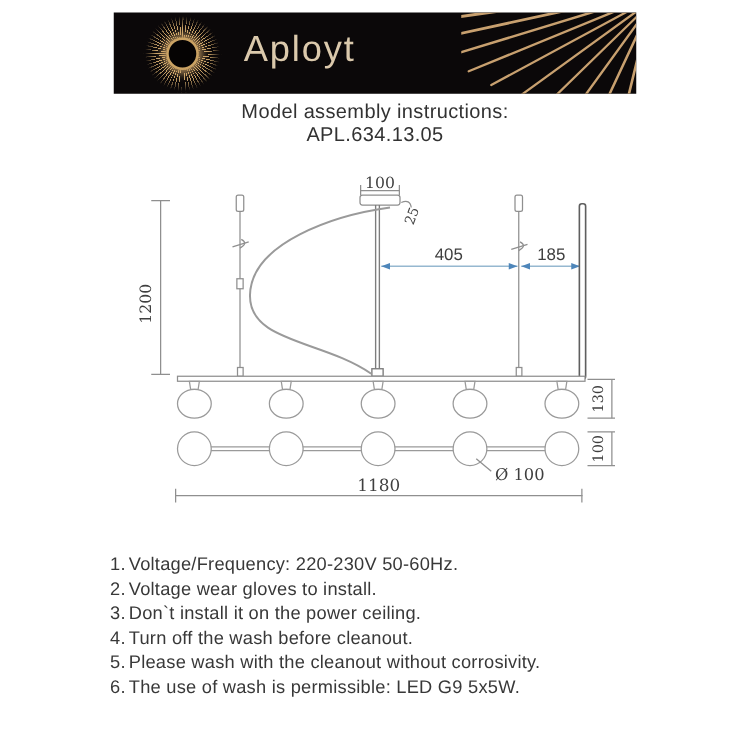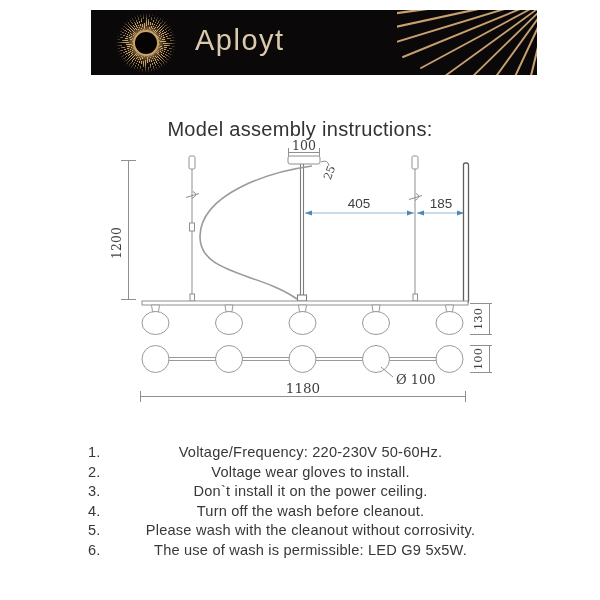--- a/index.html
+++ b/index.html
@@ -3,21 +3,21 @@
 <meta charset="utf-8">
 <style>
   html,body{margin:0;padding:0;}
   body{
     width:600px;height:600px;position:relative;background:#ffffff;
     font-family:"Liberation Sans",sans-serif;overflow:hidden;
   }
   
   .banner{
     position:absolute;left:91px;top:10px;width:418px;height:65px;
-    background:#0b0809;overflow:hidden;padding-left:28px;
+    background:#0b0809;overflow:hidden;
   }
   .sunburst-wrap{position:absolute;left:24px;top:2px;width:62px;height:62px;}
   .sunburst{
     position:absolute;inset:0;border-radius:50%;
     background:
       radial-gradient(circle, rgba(11,8,9,1) 0 11px, rgba(11,8,9,0) 15px 21px, rgba(11,8,9,0.55) 26px, rgba(11,8,9,1) 30px),
       repeating-conic-gradient(from 0deg, rgba(210,170,110,0.95) 0deg 1.7deg, rgba(11,8,9,0) 1.7deg 6deg);
   }
   .sunburst-core{
     position:absolute;left:18px;top:18px;width:26px;height:26px;border-radius:50%;
@@ -25,34 +25,34 @@
     box-shadow:0 0 7px 3px rgba(225,180,115,0.75);
   }
   .brand{
     position:absolute;left:104px;top:14px;
     color:#dbc9ac;font-size:29px;font-weight:300;letter-spacing:1.5px;
   }
   .rays{position:absolute;right:0;top:0;}
   
   .subtitle{
     position:absolute;left:90px;top:80px;width:420px;text-align:center;
-    color:#323232;font-size:20px;line-height:19px;letter-spacing:0.3px;margin-top:40px;
+    color:#323232;font-size:16px;line-height:19px;letter-spacing:0.3px;
   }
   
   svg.diagram{position:absolute;left:0;top:0;}
   .dimtext{font-family:"DejaVu Serif",serif;fill:#3f3f3f;}
   .bluetext{font-family:"Liberation Sans",sans-serif;fill:#3f3f3f;}
   
   .instructions{
     position:absolute;left:88px;top:443px;width:430px;
     color:#383838;font-size:14.6px;line-height:19.6px;letter-spacing:0.2px;
   }
   .instructions .row{display:flex;}
   .instructions .num{width:15px;flex:0 0 15px;}
-  .instructions .txt{flex:1;text-align:center;}
+  .instructions .txt{flex:1;}
 </style>
 </head>
 <body>
 
 <div class="banner">
   <div class="sunburst-wrap">
     <div class="sunburst"></div>
     <div class="sunburst-core"></div>
   </div>
   <div class="brand">Aployt</div>
@@ -67,20 +67,21 @@
       <line x1="150" y1="-6" x2="72" y2="70" stroke-width="1.8"></line>
       <line x1="150" y1="-4" x2="95" y2="72" stroke-width="1.9"></line>
       <line x1="150" y1="-2" x2="115" y2="73" stroke-width="2.0"></line>
       <line x1="150" y1="0" x2="132" y2="74" stroke-width="2.1"></line>
     </g>
   </svg>
 </div>
 
 <div class="subtitle">
   <div>Model assembly instructions:</div>
+  <div>APL.634.13.05</div>
 </div>
 
 <svg class="diagram" width="600" height="600" viewBox="0 0 600 600">
 
   <g stroke="#8f8f8f" stroke-width="1" fill="none">
     <line x1="128.5" y1="160" x2="128.5" y2="300"></line>
     <line x1="121" y1="160.5" x2="136" y2="160.5"></line>
     <line x1="121" y1="299.5" x2="136" y2="299.5"></line>
   </g>
   <text class="dimtext" transform="translate(121,243) rotate(-90)" font-size="12.5" text-anchor="middle" stroke="none">1200</text>

